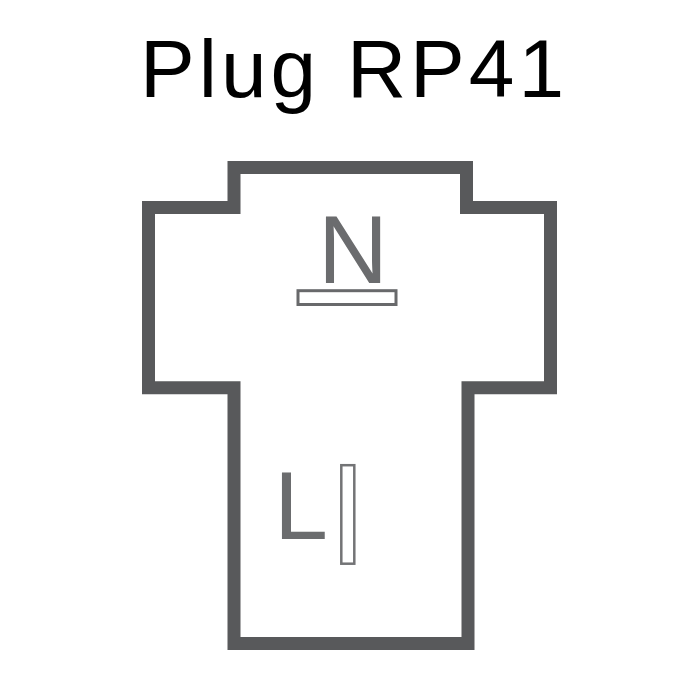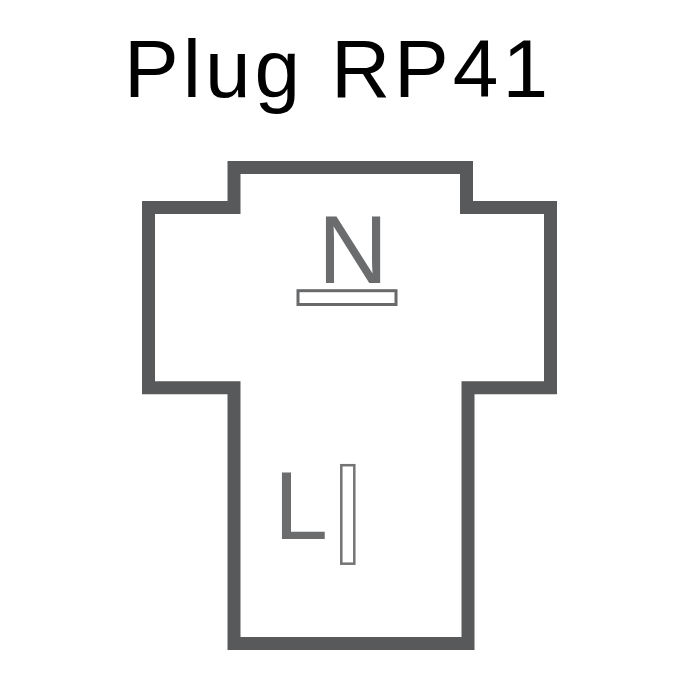--- a/index.html
+++ b/index.html
@@ -1,18 +1,18 @@
 <!DOCTYPE html>
 <html><head>
 <meta charset="utf-8">
 <style>
 html,body{margin:0;padding:0;background:#ffffff;}
 #page{position:relative;width:700px;height:700px;background:#ffffff;overflow:hidden;
       font-family:"Liberation Sans",sans-serif;}
-#title{position:absolute;left:124px;top:28px;font-size:82px;letter-spacing:4px;
+#title{position:absolute;left:140px;top:28px;font-size:82px;letter-spacing:4px;
        line-height:1;color:#000000;white-space:pre;filter:blur(0.5px);}
 </style>
 </head>
 <body>
 <div id="page">
   <div id="title">Plug RP41</div>
   <svg width="700" height="700" viewBox="0 0 700 700" style="position:absolute;left:0;top:0;filter:blur(0.5px);">
     <path d="M 234 167.5 H 466.5 V 207.5 H 550.5 V 387.8 H 468 V 643.5 H 234 V 387.8 H 148.5 V 207.5 H 234 Z" fill="none" stroke="#58595b" stroke-width="13" stroke-linejoin="miter"></path>
     <rect x="298" y="290.7" width="98" height="13.8" fill="#ffffff" stroke="#68696b" stroke-width="3"></rect>
     <rect x="341.3" y="465.2" width="13" height="98.5" fill="#ffffff" stroke="#737476" stroke-width="2.5"></rect>

